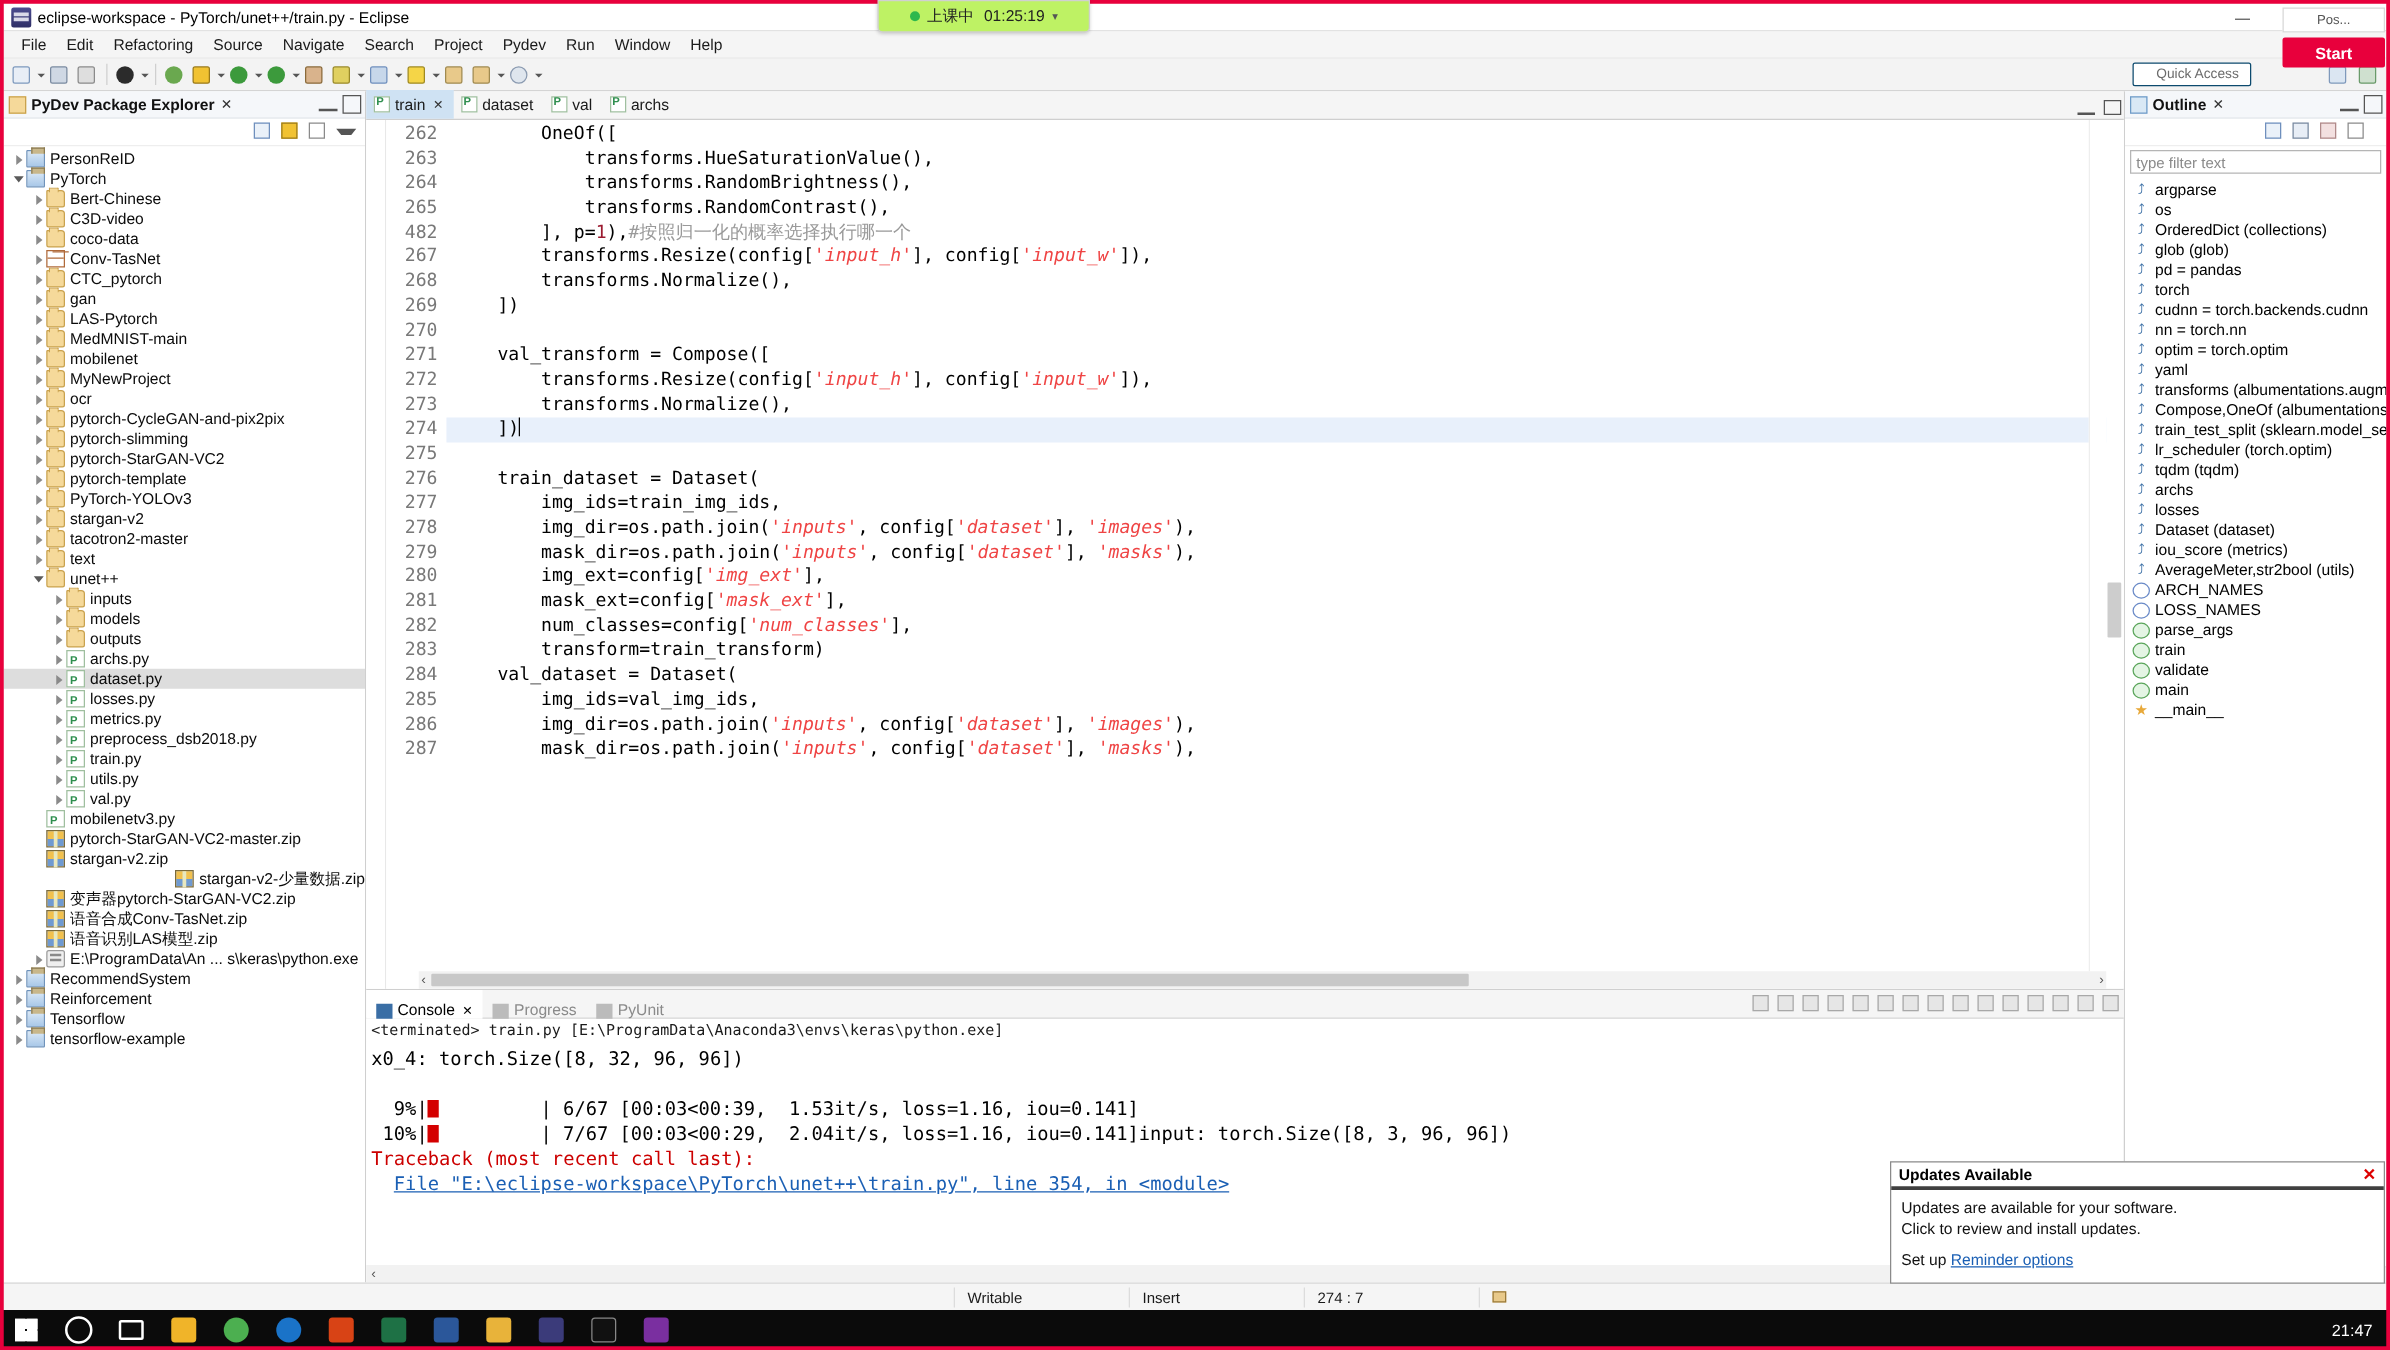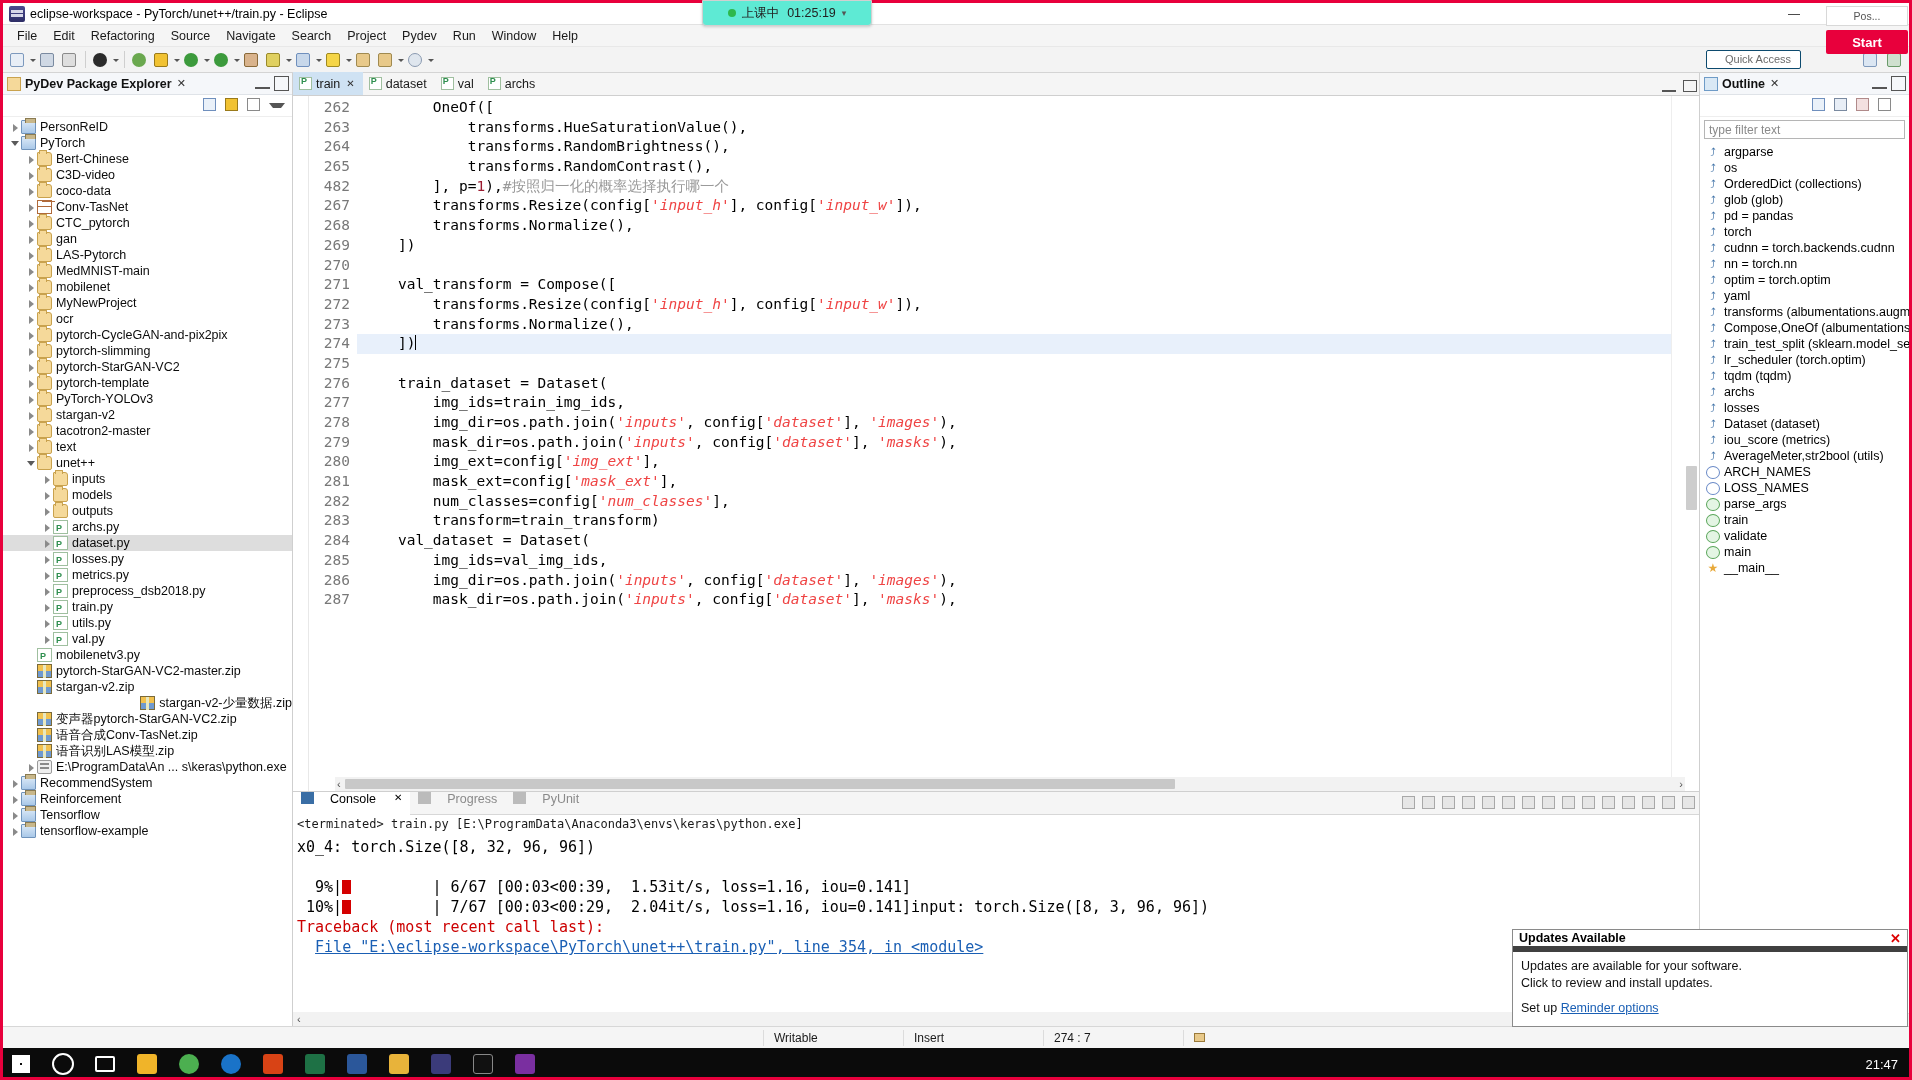--- a/index.html
+++ b/index.html
@@ -151,21 +151,21 @@
   #code-hscroll{position:absolute;left:42px;right:14px;bottom:0;height:14px;background:#f2f2f2;}
   #code-hthumb{position:absolute;top:2px;height:10px;background:#c8c8c8;border-radius:1px;}
   .arrowmark{position:absolute;color:#555;font-size:11px;}
   #marker-col{position:absolute;right:14px;top:0;bottom:14px;width:14px;background:#fff;
               border-left:1px solid #eee;}
 
   
   #console-panel{height:235px;display:flex;flex-direction:column;border-top:1px solid #cfcfcf;background:#fff;}
   #console-tabs{height:23px;background:#f5f5f5;display:flex;align-items:center;position:relative;
                 border-bottom:1px solid #d7d7d7;}
-  .ctab{display:flex;align-items:flex-start;height:23px;padding:0 8px;font-size:12.5px;gap:12px;}
+  .ctab{display:flex;align-items:flex-end;height:23px;padding:0 8px;font-size:12.5px;}
   .ctab.active{background:#fff;color:#000;}
   .ctab.inactive{color:#8a8a8a;}
   .ctab .ci{width:13px;height:12px;margin-right:4px;position:relative;flex:none;}
   #console-btns{position:absolute;right:2px;top:2px;display:flex;gap:3px;align-items:center;}
   .cbtn{width:17px;height:17px;position:relative;}
   #console-sub{height:18px;font-size:12px;color:#1a1a1a;padding:2px 0 0 4px;background:#fff;}
   #console-out{flex:1;overflow:hidden;font-family:"DejaVu Sans Mono",monospace;
                font-size:15px;line-height:20px;padding:4px 0 0 4px;background:#fff;white-space:pre;}
   .c-err{color:#cc0000;}
   .c-link{color:#1a5fb4;text-decoration:underline;}
@@ -185,40 +185,40 @@
   .oi-star{color:#e8a93a;font-size:12px;line-height:13px;text-align:center;}
   #outline-hscroll{height:13px;background:#f2f2f2;position:relative;border-top:1px solid #e3e3e3;}
 
   
   #statusbar{height:22px;background:#f5f5f5;border-top:1px solid #d7d7d7;display:flex;
              align-items:center;font-size:12px;color:#1a1a1a;position:relative;}
   .sb-cell{padding:0 10px;border-left:1px solid #dcdcdc;height:16px;display:flex;align-items:center;}
   .sb-first{border-left:none;}
 
   
-  #timer{position:absolute;left:702px;top:0;width:170px;height:26px;background:#5eead4;
+  #timer{position:absolute;left:702px;top:0;width:170px;height:26px;background:#bef264;
          border:1px solid #d0d0d0;border-radius:0 0 4px 4px;display:flex;align-items:center;
          justify-content:center;gap:6px;font-size:12.5px;color:#222;z-index:520;
          box-shadow:0 1px 3px rgba(0,0,0,.18);}
   #timer .dot{width:8px;height:8px;border-radius:50%;background:#2db84d;}
   #timer .cv{margin-left:2px;}
   #timer .chev{font-size:9px;color:#555;}
 
   
   #recorder{position:absolute;right:4px;top:6px;width:82px;height:54px;z-index:530;}
   #rec-top{height:20px;background:#fff;border:1px solid #d8d8d8;font-size:10.5px;color:#555;
            display:flex;align-items:center;justify-content:center;}
   #rec-start{margin-top:4px;height:24px;background:#e8003c;color:#fff;font-size:13px;
              display:flex;align-items:center;justify-content:center;border-radius:2px;font-weight:bold;}
 
   
   #updates{position:absolute;right:4px;bottom:53px;width:396px;height:98px;background:#fff;
            border:1px solid #8a8a8a;z-index:510;font-size:12.5px;}
   #upd-title{display:flex;align-items:center;height:22px;padding:0 6px;font-weight:bold;
-             border-bottom:6px solid #404040;}
+             border-bottom:3px solid #404040;}
   #upd-close{margin-left:auto;color:#d00;font-size:13px;}
   #upd-body{padding:6px 8px;color:#111;line-height:17px;}
   #upd-link{color:#1a5fb4;text-decoration:underline;}
 
   
   #taskbar{position:absolute;left:0;bottom:0;width:1912px;height:32px;background:#0b0b0b;
            display:flex;align-items:center;z-index:400;}
   .tbk{width:42px;height:32px;display:flex;align-items:center;justify-content:center;position:relative;}
   #tb-search{width:22px;height:22px;border:2px solid #fff;border-radius:50%;}
   #tb-clock{margin-left:auto;color:#fff;font-size:13px;padding-right:14px;}

